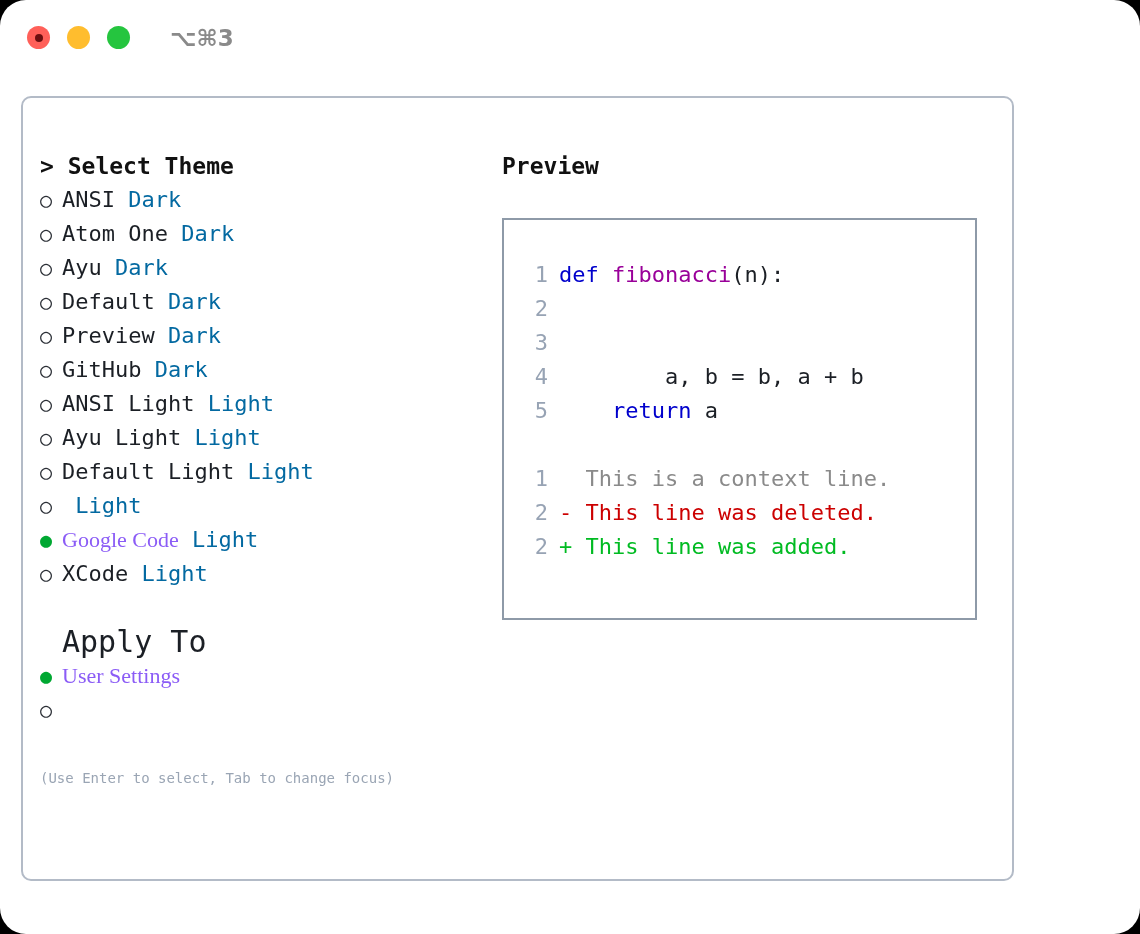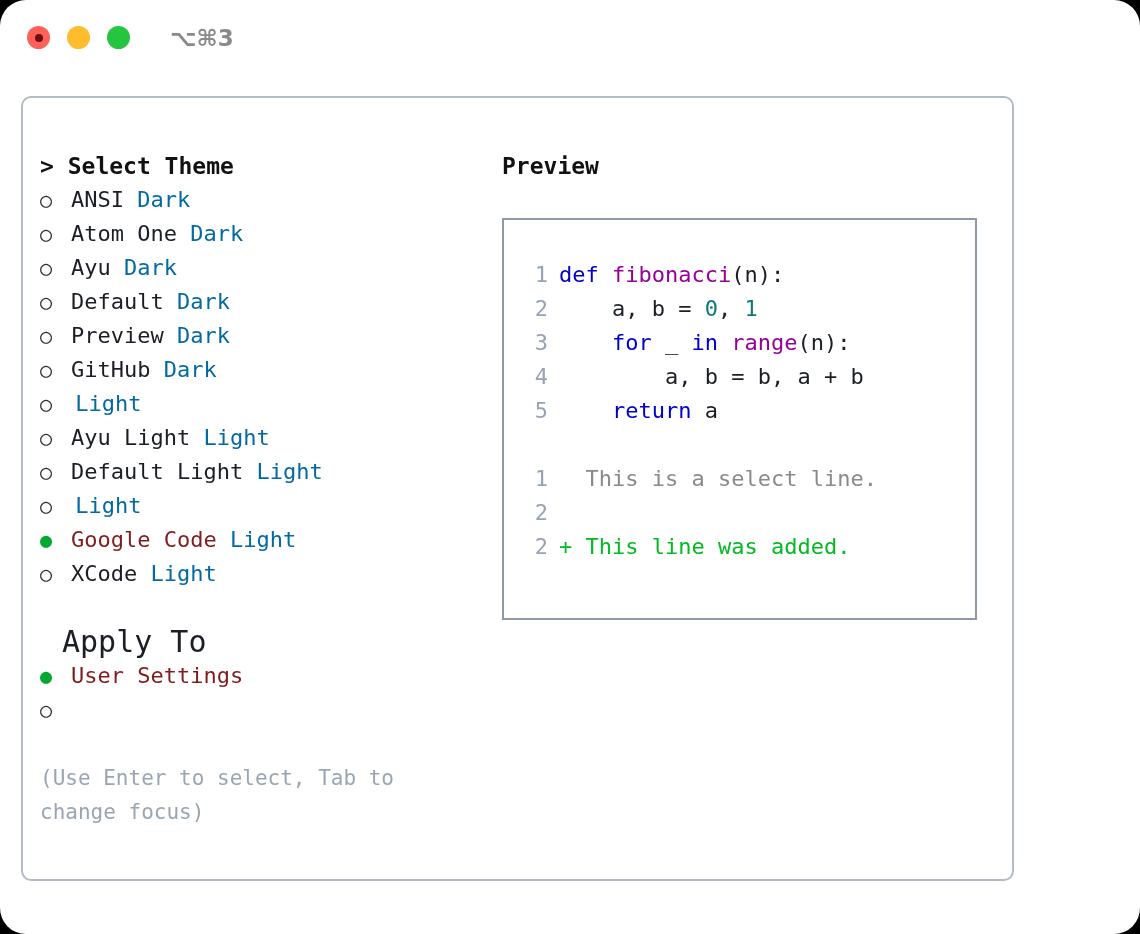--- a/index.html
+++ b/index.html
@@ -109,37 +109,37 @@
   .bullet {
     display: inline-block;
     width: 22px;
     flex: none;
     font-size: 20px;
     line-height: 34px;
   }
   .bullet.off { color: #2b2f36; }
   .bullet.on  { color: #00a832; }
 
-  .opt-label   { color: #1b1f25; margin-left: 9px; }
-  .opt-label.sel { color: #7f1d1d; }
+  .opt-label   { color: #1b1f25; }
+  .opt-label.sel { color: #8b5cf6; font-family: Liberation Serif, serif; }
   .opt-tag     { color: #0369a1; }
 
   .section-head {
     font-size: 30px;
     color: #1b1f25;
     line-height: 34px;
     padding-left: 22px;
     white-space: pre;
   }
 
   .spacer-lg { height: 34px; }
   .spacer-sm { height: 34px; }
 
   .hint {
-    font-size: 21px;
+    font-size: 14px;
     color: #9aa5b4;
     line-height: 34px;
     white-space: pre-wrap;
     width: 410px;
   }
 
   
   .right-col {
     position: absolute;
     left: 479px;
@@ -209,21 +209,21 @@
     <div class="left-col">
       <div class="prompt-head">&gt; Select Theme</div>
 
       <div id="theme-list">
           <div class="opt-row"><span class="bullet off">○</span><span class="opt-label">ANSI</span><span class="opt-tag"> Dark</span></div>
           <div class="opt-row"><span class="bullet off">○</span><span class="opt-label">Atom One</span><span class="opt-tag"> Dark</span></div>
           <div class="opt-row"><span class="bullet off">○</span><span class="opt-label">Ayu</span><span class="opt-tag"> Dark</span></div>
           <div class="opt-row"><span class="bullet off">○</span><span class="opt-label">Default</span><span class="opt-tag"> Dark</span></div>
           <div class="opt-row"><span class="bullet off">○</span><span class="opt-label">Preview</span><span class="opt-tag"> Dark</span></div>
           <div class="opt-row"><span class="bullet off">○</span><span class="opt-label">GitHub</span><span class="opt-tag"> Dark</span></div>
-          <div class="opt-row"><span class="bullet off">○</span><span class="opt-tag"> Light</span></div>
+          <div class="opt-row"><span class="bullet off">○</span><span class="opt-label">ANSI Light</span><span class="opt-tag"> Light</span></div>
           <div class="opt-row"><span class="bullet off">○</span><span class="opt-label">Ayu Light</span><span class="opt-tag"> Light</span></div>
           <div class="opt-row"><span class="bullet off">○</span><span class="opt-label">Default Light</span><span class="opt-tag"> Light</span></div>
           <div class="opt-row"><span class="bullet off">○</span><span class="opt-tag"> Light</span></div>
           <div class="opt-row"><span class="bullet on">●</span><span class="opt-label sel">Google Code</span><span class="opt-tag"> Light</span></div>
           <div class="opt-row"><span class="bullet off">○</span><span class="opt-label">XCode</span><span class="opt-tag"> Light</span></div>
         </div>
 
       <div class="spacer-lg"></div>
 
       <div class="section-head">Apply To</div>
@@ -237,28 +237,28 @@
 
       <div class="hint">(Use Enter to select, Tab to change focus)</div>
     </div>
 
     <div class="right-col">
       <div class="preview-title">Preview</div>
 
       <div class="preview-box">
         <div id="code-block">
             <div class="code-line"><span class="lineno">1</span><span class="code-body"><span class="tok-kw">def </span><span class="tok-fn">fibonacci</span><span class="tok-pl">(n):</span></span></div>
-            <div class="code-line"><span class="lineno">2</span><span class="code-body"><span class="tok-pl">    a, b = </span><span class="tok-num">0</span><span class="tok-pl">, </span><span class="tok-num">1</span></span></div>
-            <div class="code-line"><span class="lineno">3</span><span class="code-body"><span class="tok-pl">    </span><span class="tok-kw">for</span><span class="tok-pl"> _ </span><span class="tok-kw">in</span><span class="tok-pl"> </span><span class="tok-fn">range</span><span class="tok-pl">(n):</span></span></div>
+            <div class="code-line"><span class="lineno">2</span></div>
+            <div class="code-line"><span class="lineno">3</span></div>
             <div class="code-line"><span class="lineno">4</span><span class="code-body"><span class="tok-pl">        a, b = b, a + b</span></span></div>
             <div class="code-line"><span class="lineno">5</span><span class="code-body"><span class="tok-pl">    </span><span class="tok-kw">return</span><span class="tok-pl"> a</span></span></div>
           </div>
         <div class="diff-gap"></div>
         <div id="diff-block">
-            <div class="code-line"><span class="lineno">1</span><span class="code-body diff-ctx">  This is a select line.</span></div>
-            <div class="code-line"><span class="lineno">2</span></div>
+            <div class="code-line"><span class="lineno">1</span><span class="code-body diff-ctx">  This is a context line.</span></div>
+            <div class="code-line"><span class="lineno">2</span><span class="code-body diff-del">- This line was deleted.</span></div>
             <div class="code-line"><span class="lineno">2</span><span class="code-body diff-add">+ This line was added.</span></div>
           </div>
       </div>
     </div>
 
   </div>
 </div>
 
 </body></html>

